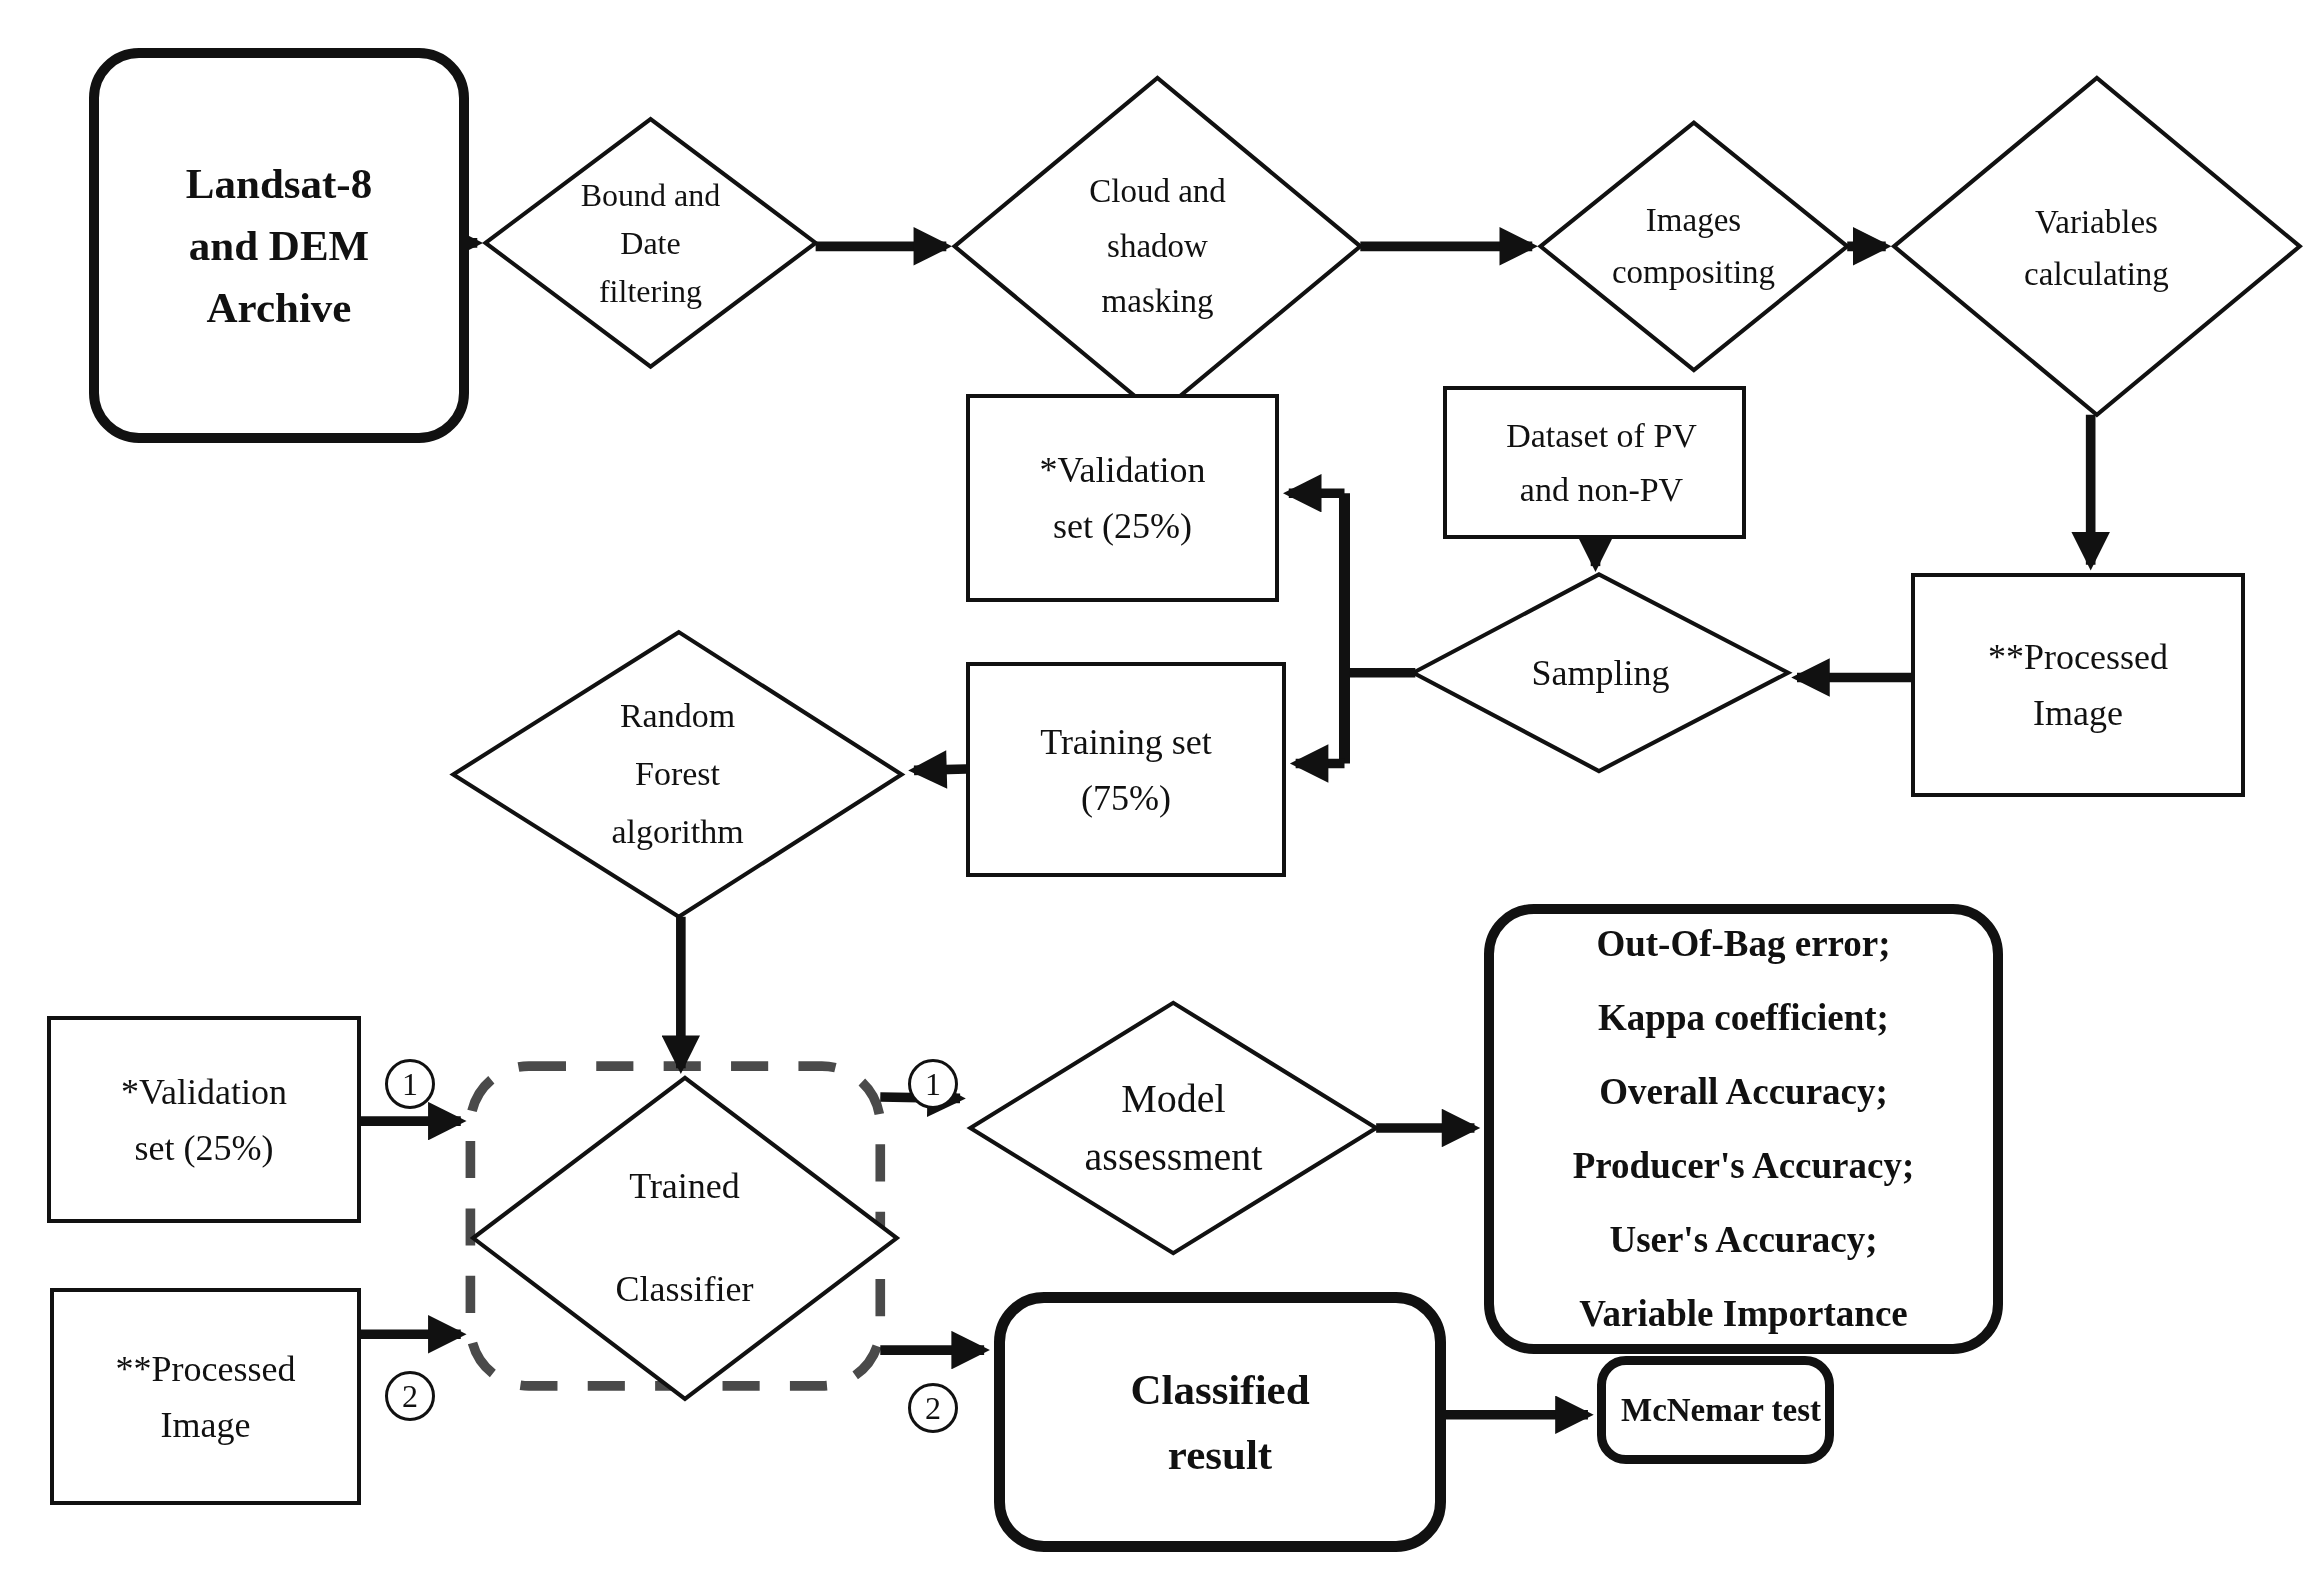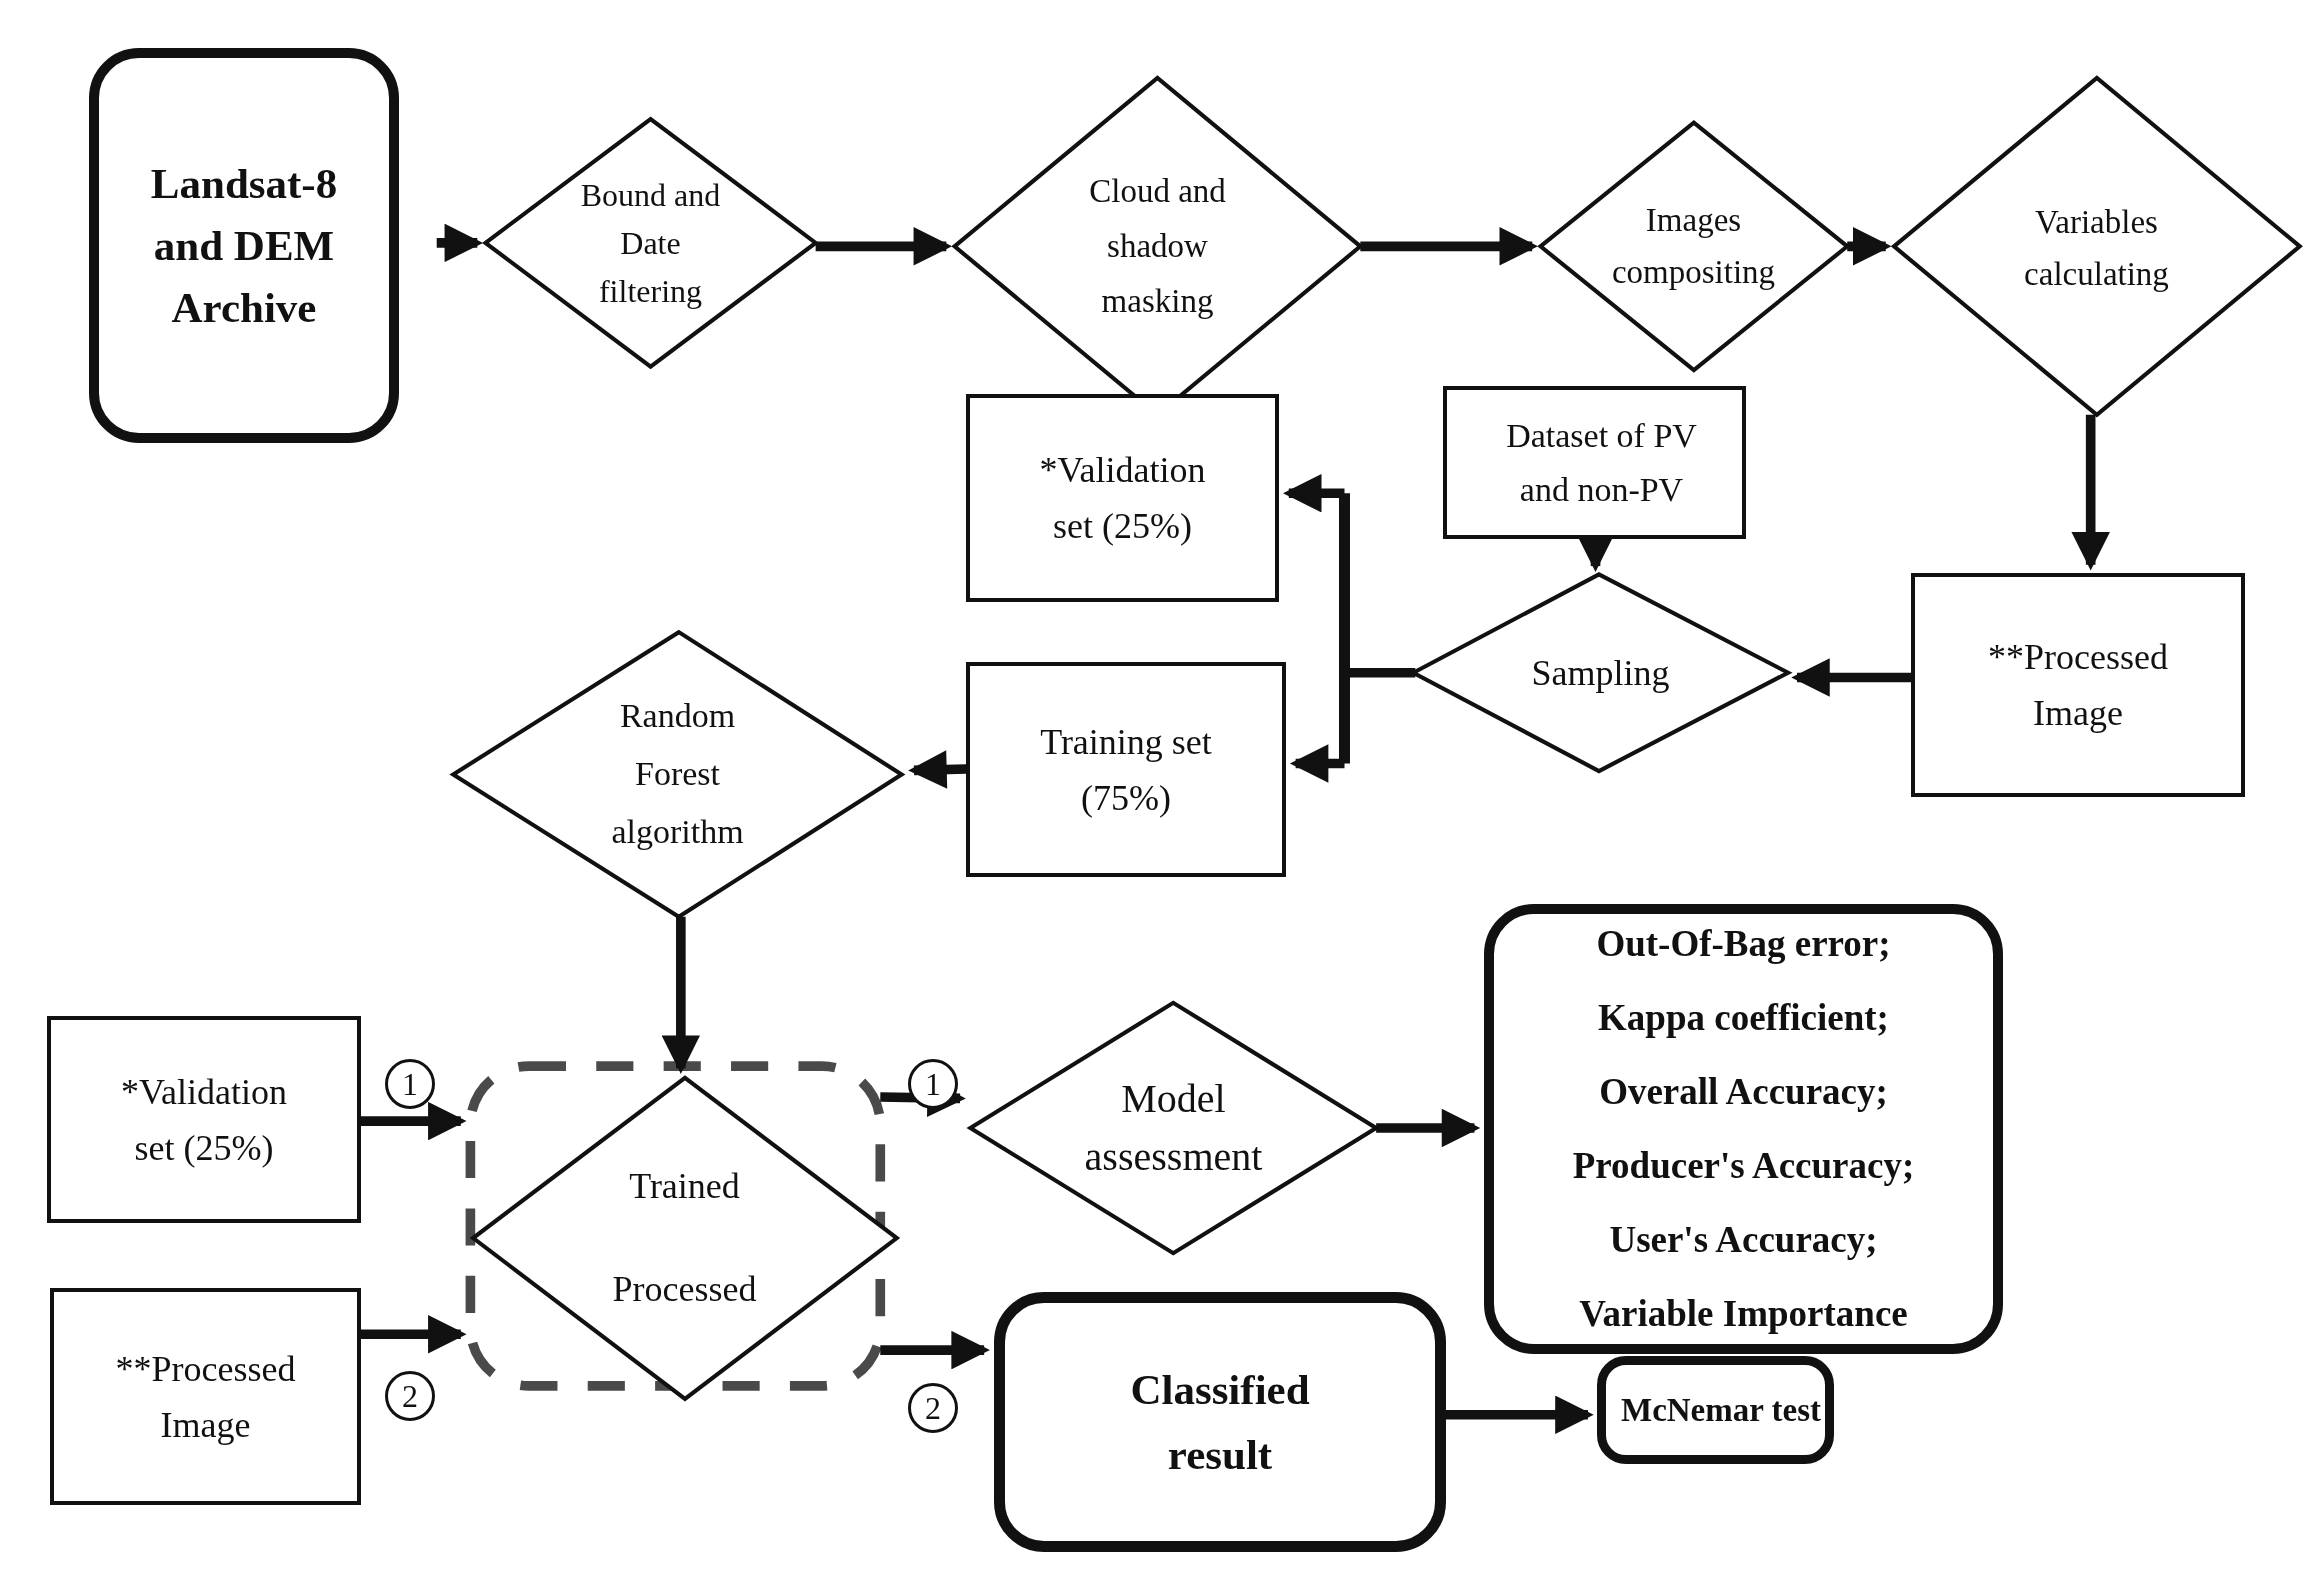--- a/index.html
+++ b/index.html
@@ -16,21 +16,21 @@
     position:absolute;z-index:2;display:flex;align-items:center;justify-content:center;
     text-align:center;white-space:pre-line;background:#ffffff;border:4.8px solid #111111;
     box-sizing:border-box;color:#111111;
   }
   .badge{
     position:absolute;z-index:3;width:50px;height:50px;border:3.4px solid #111111;border-radius:50%;
     display:flex;align-items:center;justify-content:center;font-size:32px;background:#ffffff;
     box-sizing:border-box;
   }
   
-  #archive{left:89px;top:48px;width:310px;height:395px;border-width:10.3px;border-radius:50px;
+  #archive{left:89px;top:48px;width:380px;height:395px;border-width:10.3px;border-radius:50px;
            font-weight:bold;font-size:43px;line-height:62px;}
   #validation-mid{left:966px;top:394px;width:313px;height:208px;font-size:36px;line-height:56px;}
   #dataset{left:1443px;top:386px;width:303px;height:153px;font-size:34px;line-height:54px;padding-left:14px;}
   #processed-right{left:1911px;top:573px;width:334px;height:224px;font-size:36px;line-height:56px;}
   #training{left:966px;top:662px;width:320px;height:215px;font-size:36px;line-height:56px;}
   #validation-left{left:47px;top:1016px;width:314px;height:207px;font-size:36px;line-height:56px;}
   #processed-left{left:50px;top:1288px;width:311px;height:217px;font-size:36px;line-height:56px;}
   #metrics{left:1484px;top:904px;width:519px;height:450px;border-width:10.3px;border-radius:50px;
            font-weight:bold;font-size:37px;line-height:74px;}
   #classified{left:994px;top:1292px;width:452px;height:260px;border-width:11px;border-radius:50px;
@@ -149,21 +149,21 @@
   <div class="lbl" id="lbl-variables"><span>Variables
 calculating</span></div>
 
   <div class="lbl" id="lbl-sampling"><span>Sampling</span></div>
 
   <div class="lbl" id="lbl-rf"><span>Random
 Forest
 algorithm</span></div>
 
   <div class="lbl" id="lbl-trained"><span>Trained
-Processed</span></div>
+Classifier</span></div>
 
   <div class="lbl" id="lbl-model"><span>Model
 assessment</span></div>
 
   <div class="badge" id="badge-left-1">
       <span>1</span>
     </div>
   <div class="badge" id="badge-left-2">
       <span>2</span>
     </div>

